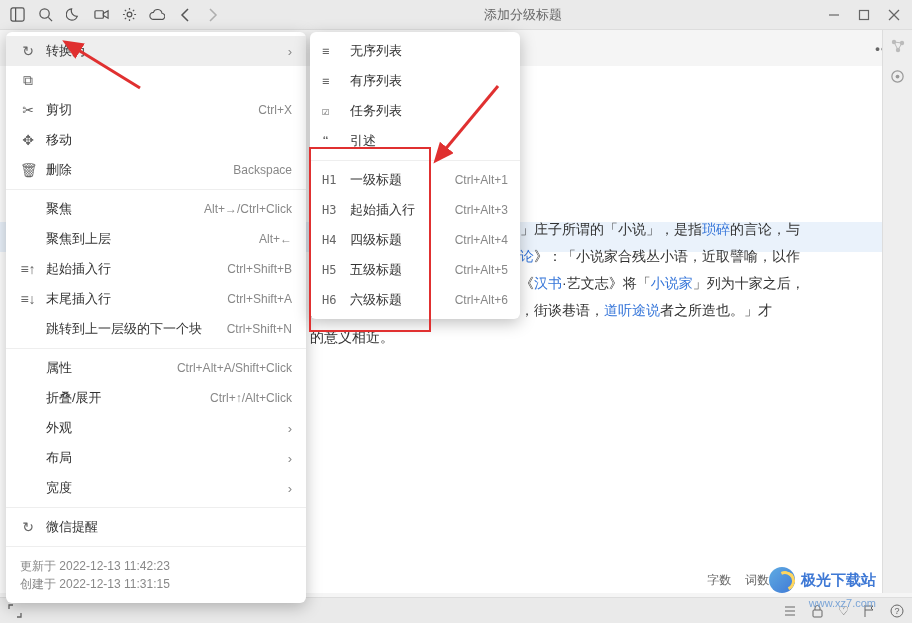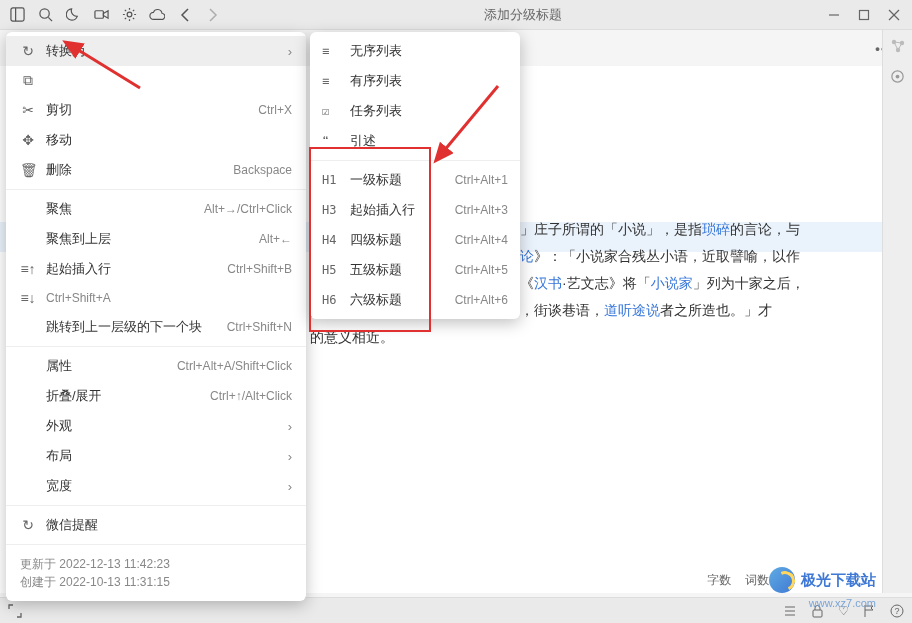--- a/index.html
+++ b/index.html
@@ -212,20 +212,21 @@
         <span class="cm-label">聚焦到上层</span>
         <span class="cm-shortcut">Alt+←</span>
       </div>
       <div class="cm-item">
         <span class="cm-icon">≡↑</span>
         <span class="cm-label">起始插入行</span>
         <span class="cm-shortcut">Ctrl+Shift+B</span>
       </div>
       <div class="cm-item">
         <span class="cm-icon">≡↓</span>
+        <span class="cm-label">末尾插入行</span>
         <span class="cm-shortcut">Ctrl+Shift+A</span>
       </div>
       <div class="cm-item">
         <span class="cm-icon"></span>
         <span class="cm-label">跳转到上一层级的下一个块</span>
         <span class="cm-shortcut">Ctrl+Shift+N</span>
       </div>
     </div>
   <div class="cm-sep"></div>
   <div id="cm-group3">
@@ -258,21 +259,21 @@
   <div class="cm-sep"></div>
   <div id="cm-group4">
       <div class="cm-item">
         <span class="cm-icon">↻</span>
         <span class="cm-label">微信提醒</span>
       </div>
     </div>
   <div class="cm-sep"></div>
   <div class="cm-footer">
     <div>更新于 2022-12-13 11:42:23</div>
-    <div>创建于 2022-10-13 11:31:15</div>
+    <div>创建于 2022-12-13 11:31:15</div>
   </div>
 </div>
 
 <div class="submenu">
   <div id="sm-lists">
       <div class="sm-item">
         <span class="sm-icon">≡</span>
         <span class="sm-label">无序列表</span>
       </div>
       <div class="sm-item">

